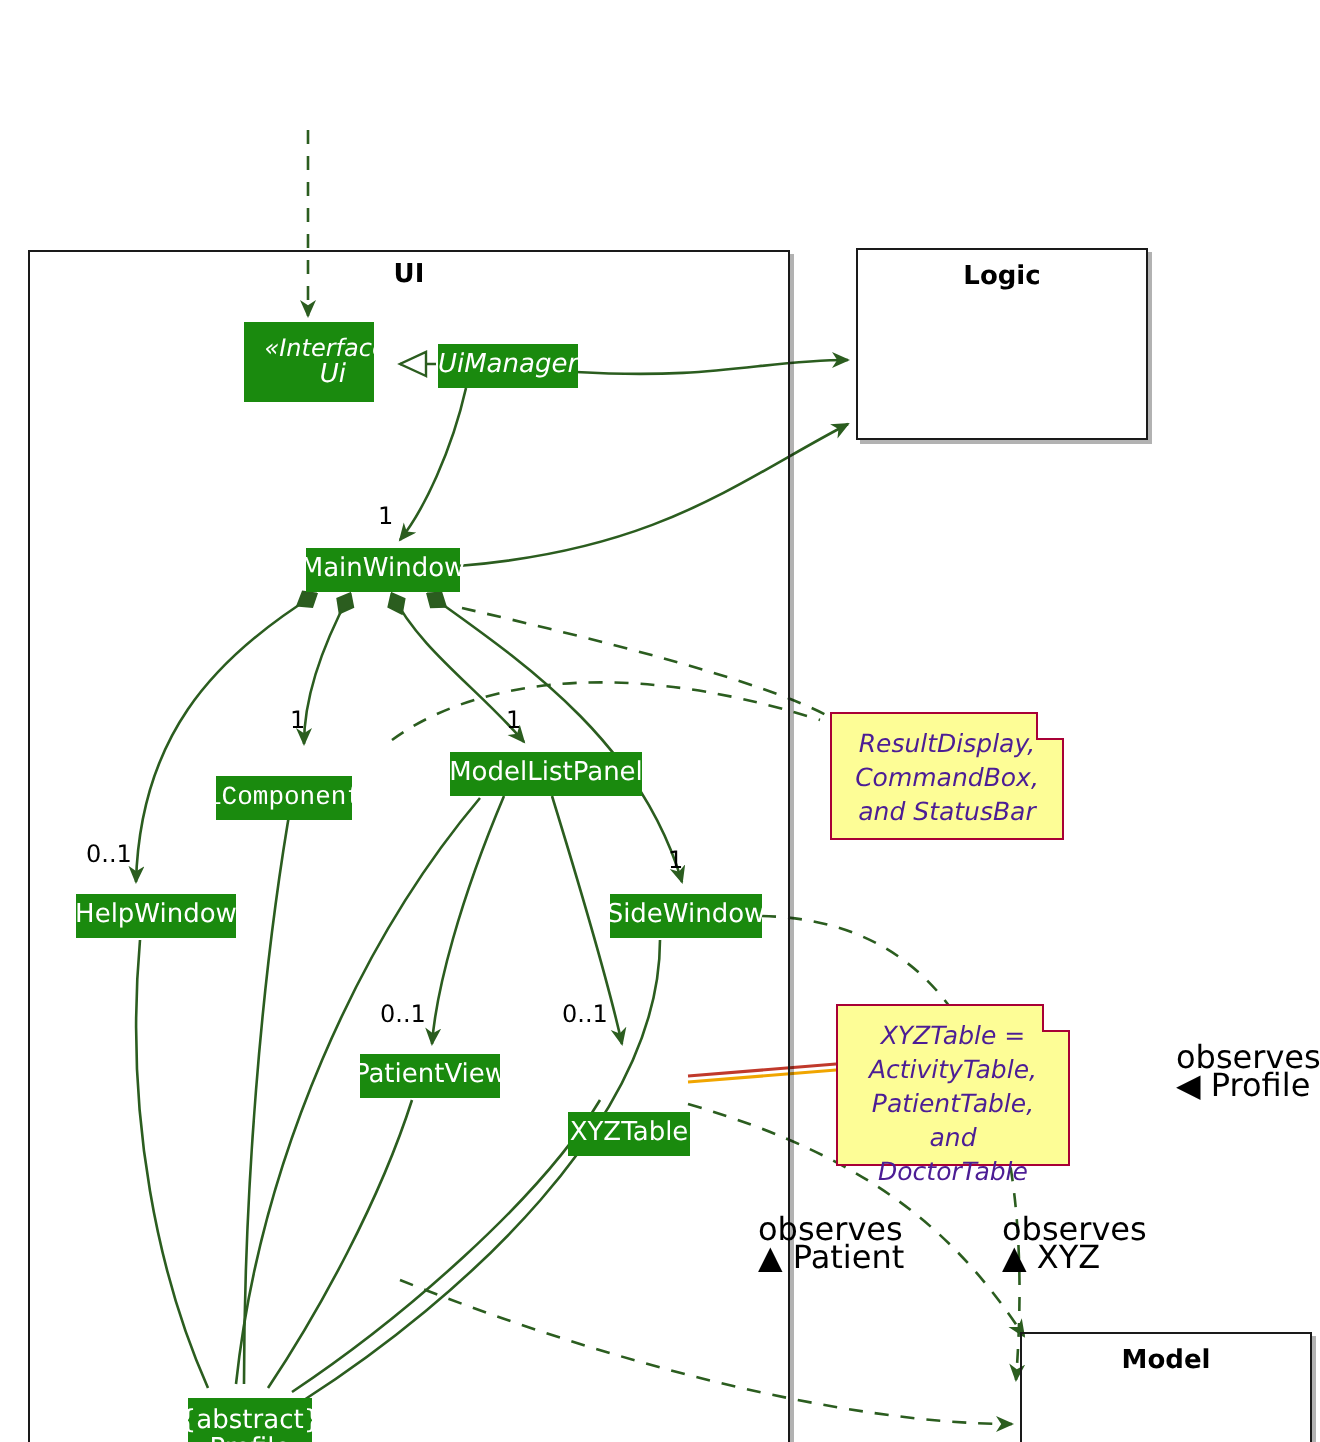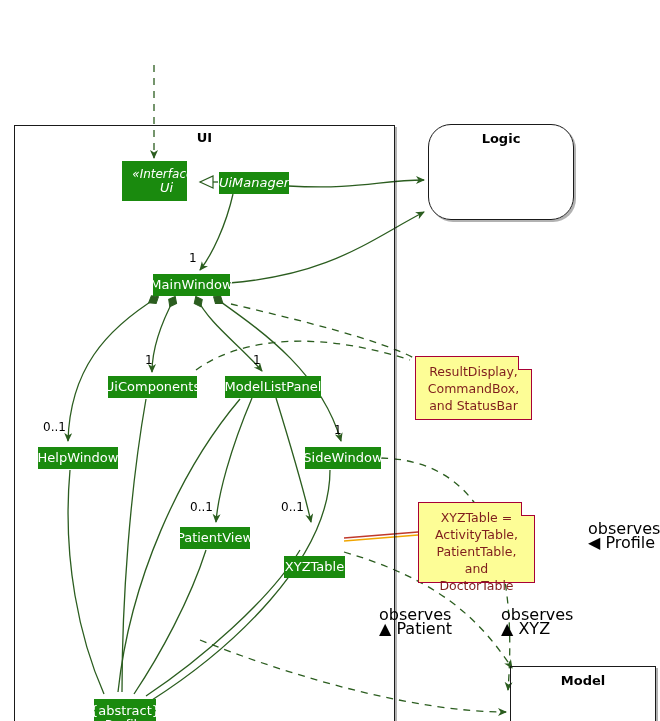--- a/index.html
+++ b/index.html
@@ -55,27 +55,28 @@
     white-space: nowrap;
     font-family: "DejaVu Sans", sans-serif;
   }
   .cls .line1, .cls .line2 { display: block; }
   .iface .line1 { font-style: italic; font-size: 12px; }
   .iface .line2 { font-style: italic; font-size: 13px; }
   .note {
     position: absolute;
     background: #fdfd96;
     border: 1px solid #a80036;
-    color: #7f1d1d;
+    color: #4c1d95;
     font-size: 12.5px;
     line-height: 17px;
     text-align: center;
     box-sizing: border-box;
     padding: 6px 8px 6px 8px;
     font-family: "DejaVu Sans", sans-serif;
+    font-style: italic;
   }
   .note .fold {
     position: absolute;
     top: -1px;
     right: -1px;
     width: 13px;
     height: 13px;
     background: #ffffff;
     border-left: 1px solid #a80036;
     border-bottom: 1px solid #a80036;
@@ -162,42 +163,42 @@
 
       <path d="M344,498 L418,492" stroke="#c0392b" stroke-width="1.6"></path>
       <path d="M344,501 L418,495" stroke="#f0a500" stroke-width="1.6"></path>
     </g>
   </svg>
 
   <div class="pkg" style="left:14px; top:85px; width:381px; height:628px;">
     <div class="pkg-title" style="top:4px;">UI</div>
   </div>
 
-  <div class="pkg" style="left:428px; top:84px; width:146px; height:96px;border-radius:23px;">
+  <div class="pkg" style="left:428px; top:84px; width:146px; height:96px;">
     <div class="pkg-title" style="top:6px;">Logic</div>
   </div>
 
   <div class="pkg" style="left:510px; top:626px; width:146px; height:91px;">
     <div class="pkg-title" style="top:6px;">Model</div>
   </div>
 
   <div class="cls iface" style="left:122px; top:121px; width:65px; height:40px;padding-left:24px;">
     <span class="line1">«Interface»</span>
     <span class="line2">Ui</span>
   </div>
 
   <div class="cls" style="left:219px; top:132px; width:70px; height:22px;font-style:italic;">
     <span class="line1">UiManager</span>
   </div>
 
   <div class="cls" style="left:153px; top:234px; width:77px; height:22px;">
     <span class="line1">MainWindow</span>
   </div>
 
-  <div class="cls" style="left:108px; top:336px; width:89px; height:22px;">
+  <div class="cls" style="left:108px; top:348px; width:68px; height:22px;font-family:Liberation Mono, monospace;">
     <span class="line1">UiComponents</span>
   </div>
 
   <div class="cls" style="left:225px; top:336px; width:96px; height:22px;">
     <span class="line1">ModelListPanel</span>
   </div>
 
   <div class="cls" style="left:38px; top:407px; width:80px; height:22px;">
     <span class="line1">HelpWindow</span>
   </div>

